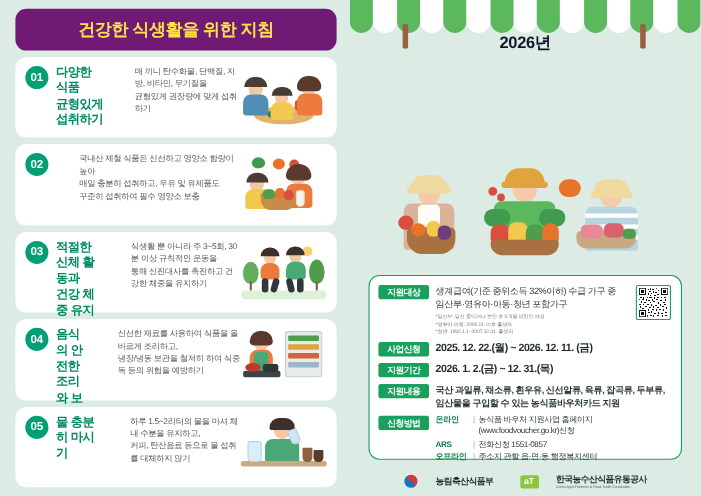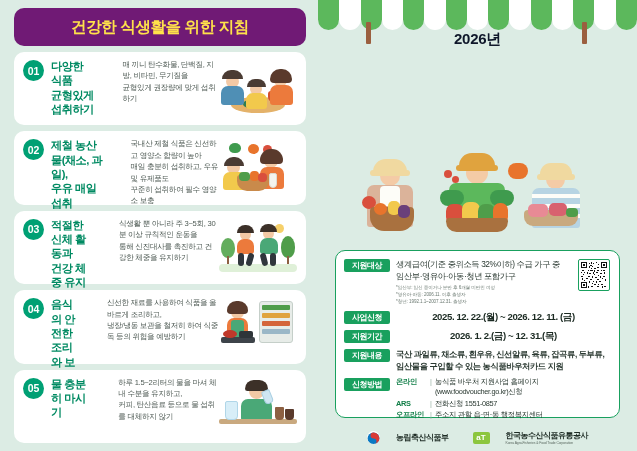--- a/index.html
+++ b/index.html
@@ -104,21 +104,21 @@
     background:#ffffff;border:1.5px solid #19a05e;border-radius:10px;
     box-sizing:border-box;padding:7px 8px 6px 8px;
   }
   .row{display:flex;gap:6px;margin-bottom:5px;}
   .rlabel{
     flex:0 0 46px;height:13px;background:#19a05e;border-radius:2px;
     color:#fff;font-size:8px;font-weight:bold;letter-spacing:-0.5px;
     display:flex;align-items:center;justify-content:center;margin-top:1px;
   }
   .rval{flex:1 1 auto;min-width:0;}
-  .rval .big{font-size:9.6px;font-weight:bold;color:#1b2a22;letter-spacing:-0.4px;line-height:1.45;white-space:pre-line;text-align:center;}
+  .rval .big{font-size:9.6px;font-weight:bold;color:#1b2a22;letter-spacing:-0.4px;line-height:1.45;white-space:pre-line;}
   .rval .mid{font-size:8.3px;color:#2b3a32;letter-spacing:-0.4px;line-height:1.45;white-space:pre-line;}
   .notes{margin-top:2px;color:#6d7b73;font-size:4.6px;line-height:1.55;white-space:pre-line;letter-spacing:-0.1px;}
   .qr{
     position:absolute;right:9px;top:8px;width:32px;height:32px;
     border:1.2px solid #19a05e;border-radius:2px;padding:2px;box-sizing:border-box;background:#fff;
   }
   .apply-lines{display:flex;flex-direction:column;gap:1.5px;}
   .aline{display:flex;align-items:baseline;font-size:7.4px;letter-spacing:-0.35px;color:#2b3a32;}
   .achan{flex:0 0 34px;color:#0f7d46;font-weight:bold;}
   .abar{flex:0 0 5px;color:#9bb5a7;}
@@ -172,22 +172,20 @@
         <div class="fig head" style="left:55px;top:13px;width:13px;height:13px;background:#f3c9a5;"></div>
         <div class="fig" style="left:51px;top:8px;width:22px;height:14px;background:#5a3a2c;border-radius:10px 10px 4px 4px;"></div>
         <div class="fig body-sh" style="left:51px;top:24px;width:23px;height:20px;background:#ec7a3c;"></div>
       </div>
     </div>
 
     <div class="tip-card">
       <div class="tip-main">
         <div class="tip-head">
           <div class="num">02</div>
-          <div class="tip-title">제철 농산물(채소, 과일),
-우유 매일 섭취</div>
         </div>
         <div class="tip-body">국내산 제철 식품은 신선하고 영양소 함량이 높아
 매일 충분히 섭취하고, 우유 및 유제품도
 꾸준히 섭취하여 필수 영양소 보충</div>
       </div>
       <div class="tip-art">
         <div class="fig tree" style="left:10px;top:2px;width:12px;height:10px;background:#3f9b4e;"></div>
         <div class="fig head" style="left:29px;top:3px;width:11px;height:10px;background:#e8742c;border-radius:50%;"></div>
         <div class="fig head" style="left:44px;top:4px;width:9px;height:9px;background:#d94f3d;"></div>
         <div class="fig head" style="left:8px;top:20px;width:13px;height:13px;background:#f3c9a5;"></div>

